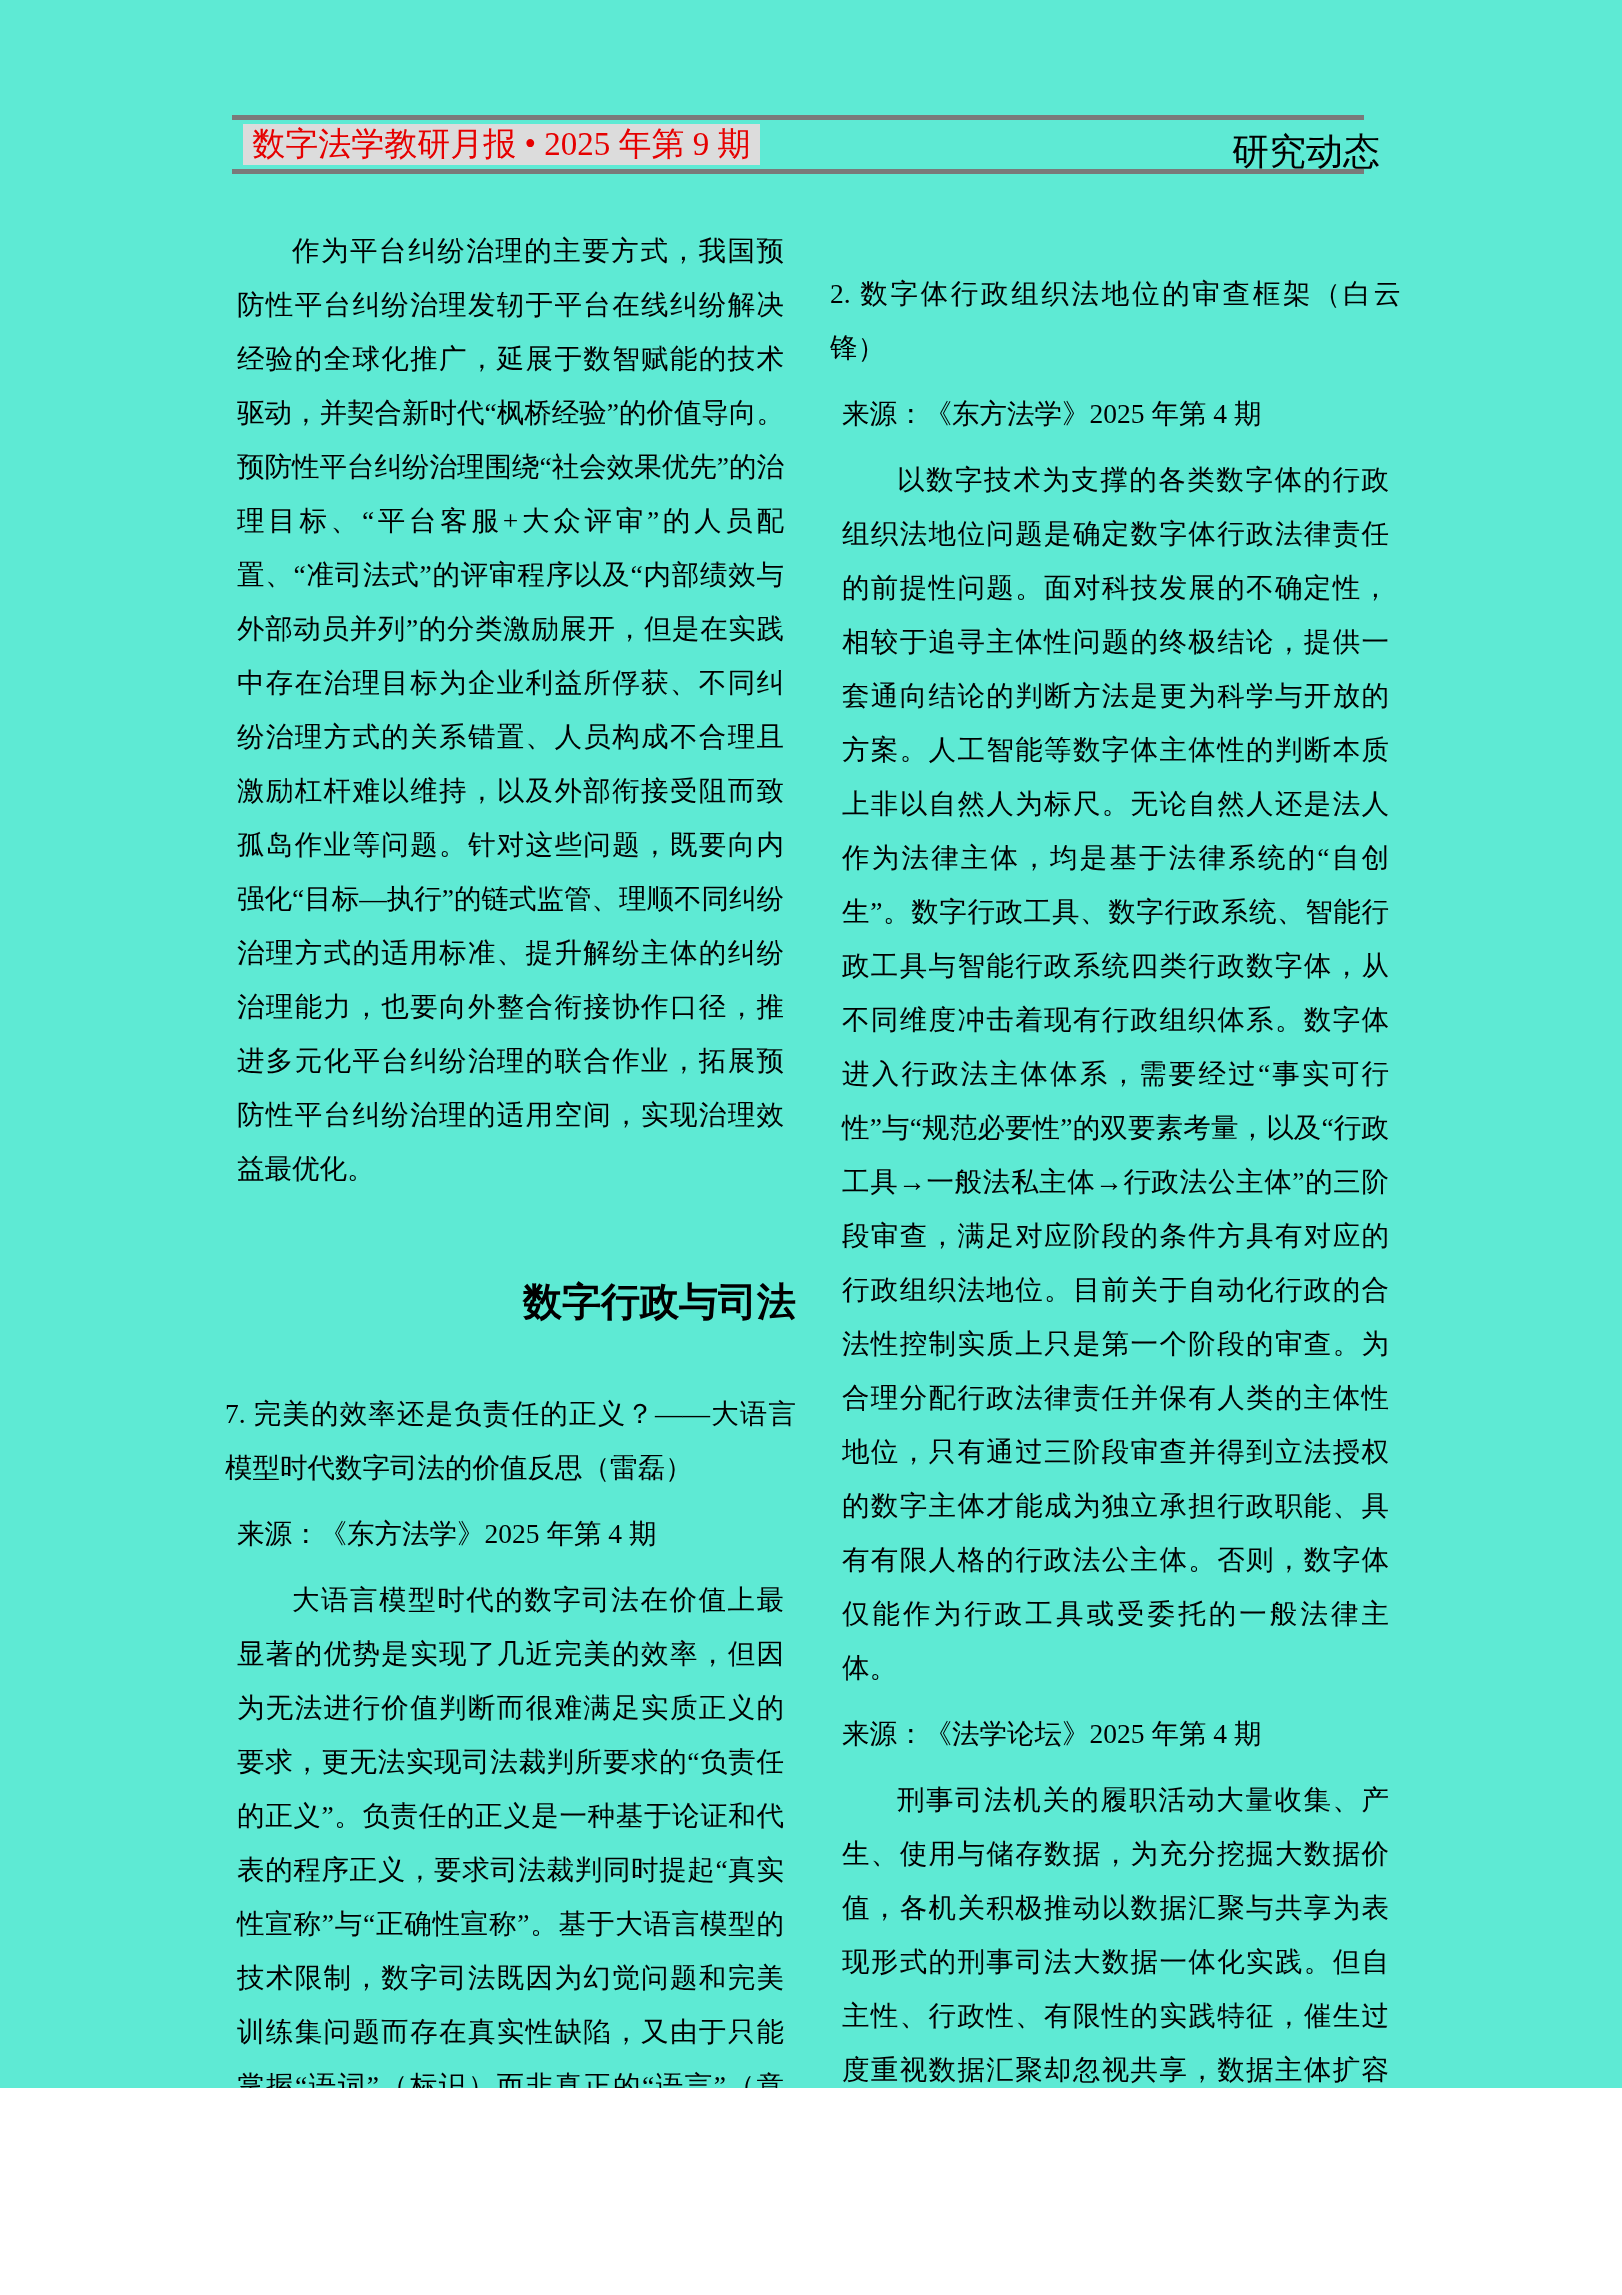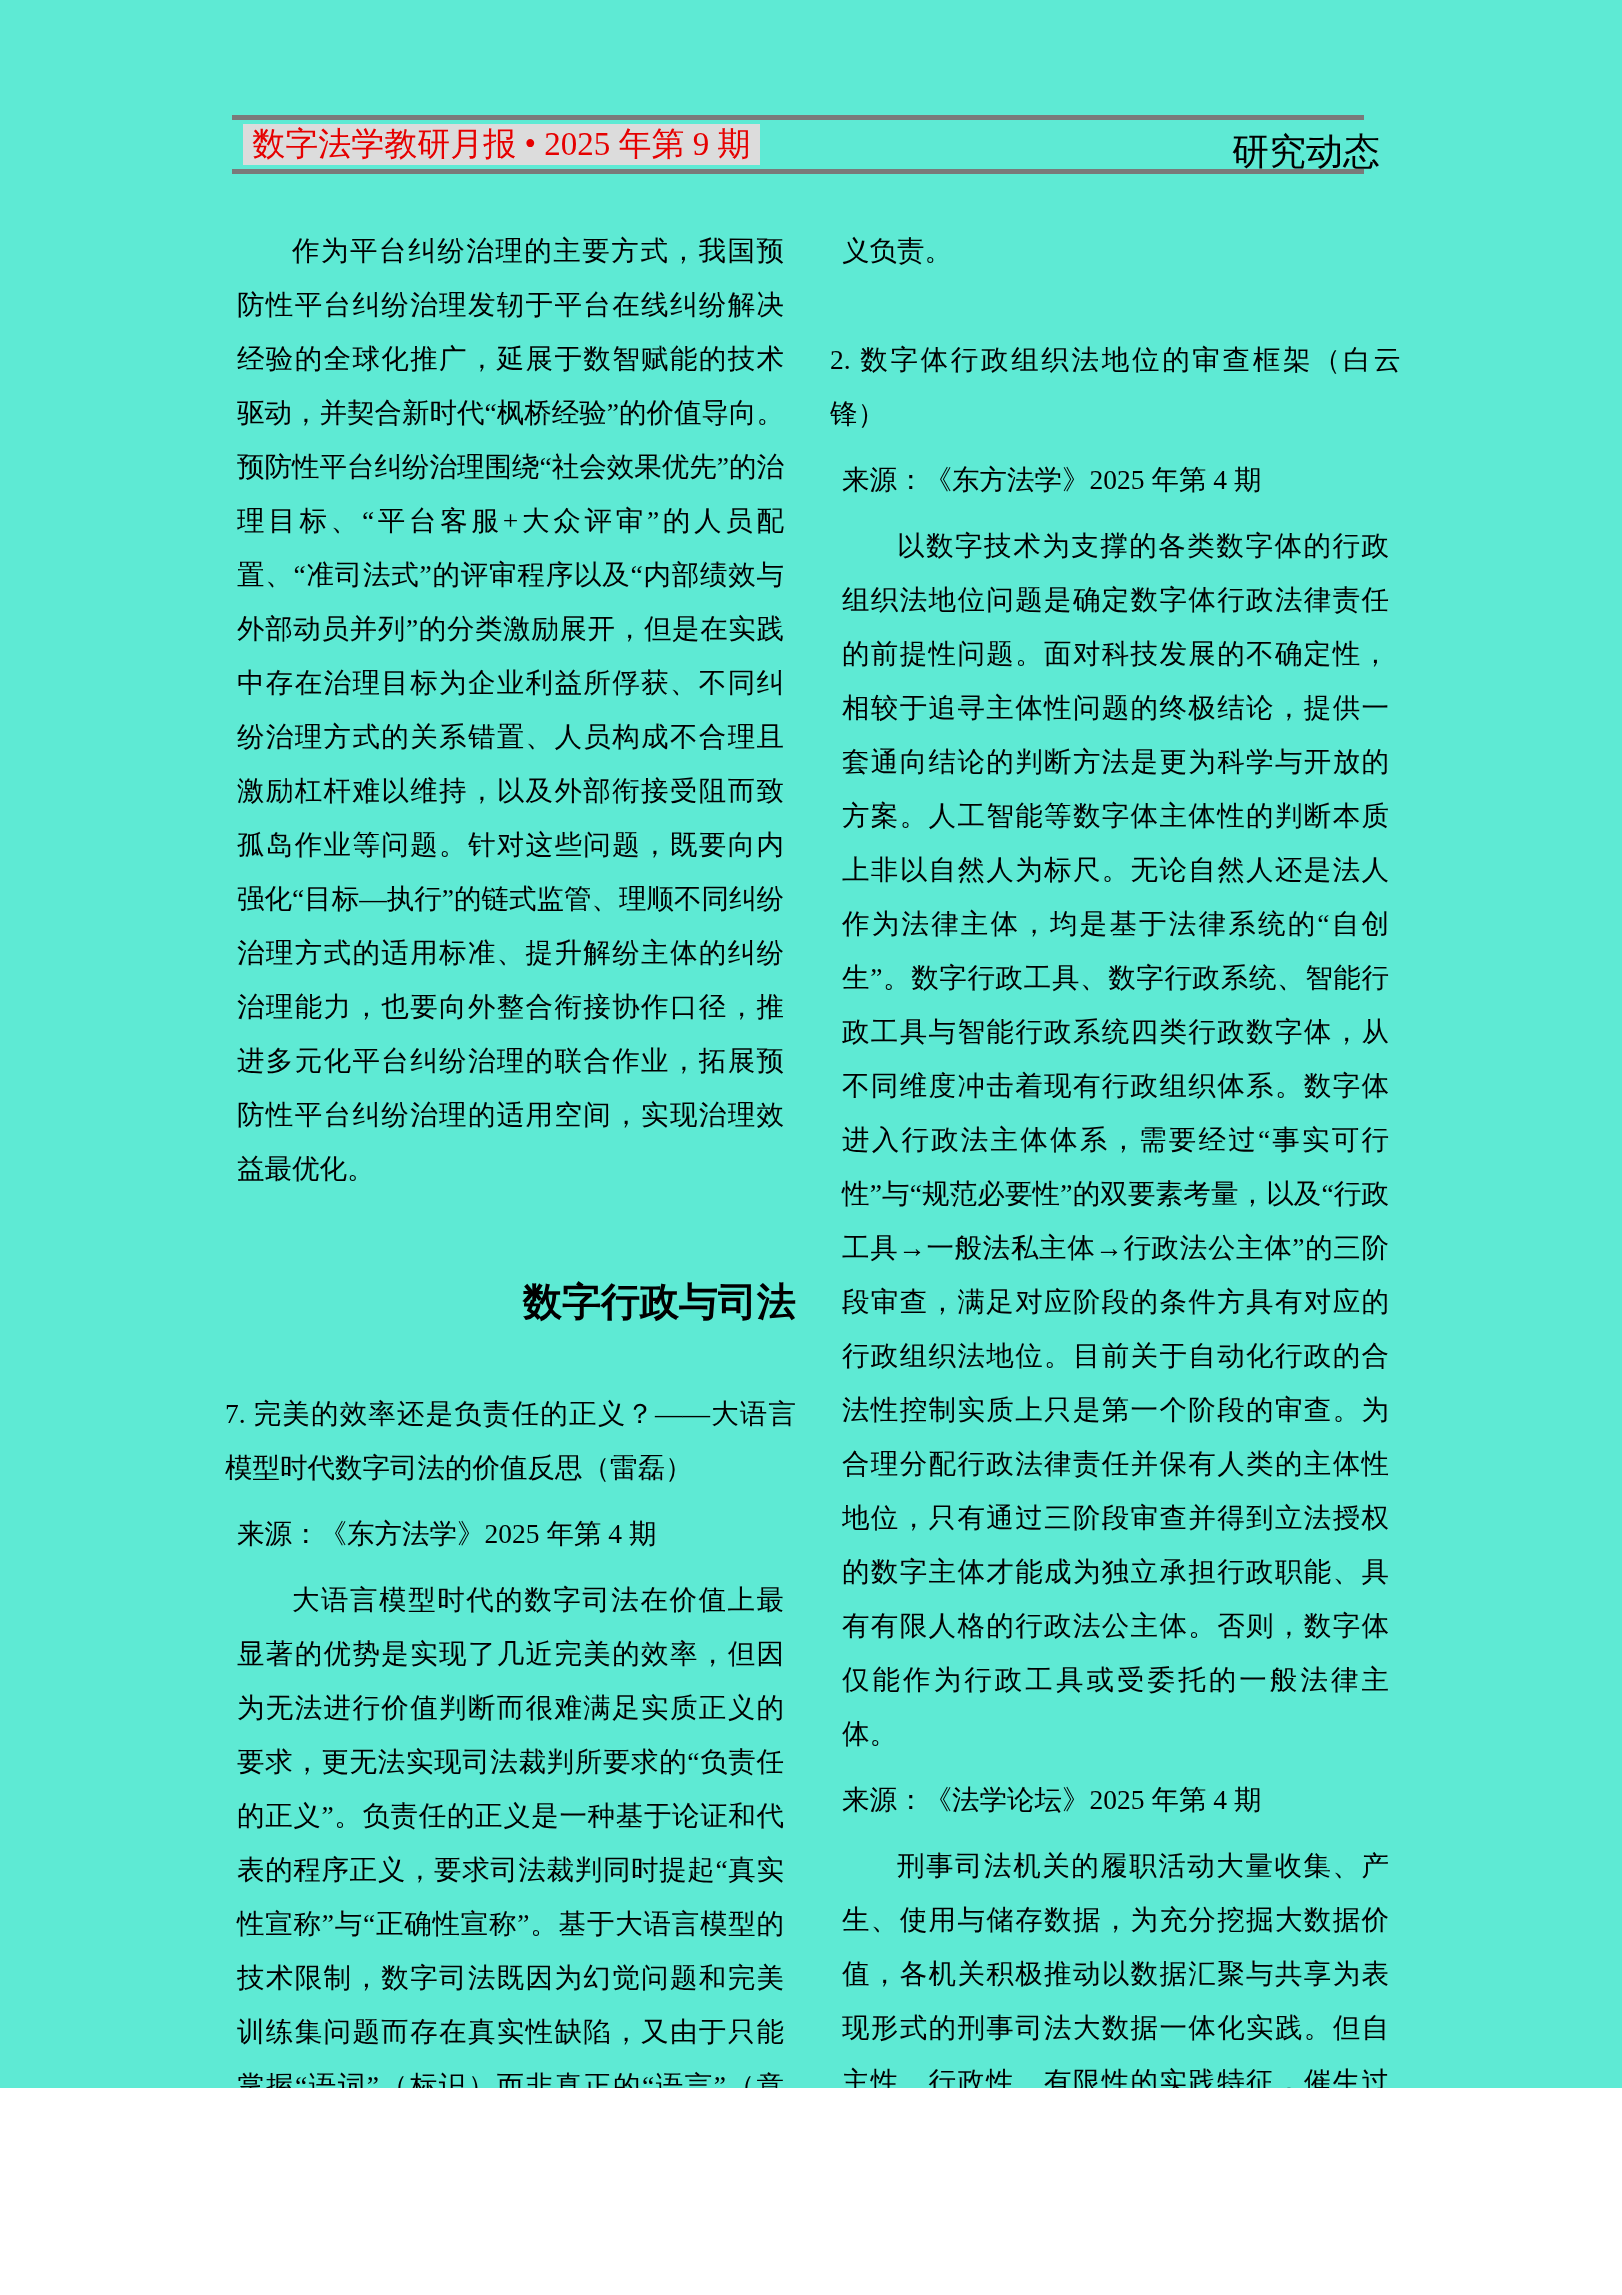--- a/index.html
+++ b/index.html
@@ -75,21 +75,20 @@
 
   <div class="col col-left">
     <p class="indent">作为平台纠纷治理的主要方式，我国预防性平台纠纷治理发轫于平台在线纠纷解决经验的全球化推广，延展于数智赋能的技术驱动，并契合新时代“枫桥经验”的价值导向。预防性平台纠纷治理围绕“社会效果优先”的治理目标、“平台客服+大众评审”的人员配置、“准司法式”的评审程序以及“内部绩效与外部动员并列”的分类激励展开，但是在实践中存在治理目标为企业利益所俘获、不同纠纷治理方式的关系错置、人员构成不合理且激励杠杆难以维持，以及外部衔接受阻而致孤岛作业等问题。针对这些问题，既要向内强化“目标—执行”的链式监管、理顺不同纠纷治理方式的适用标准、提升解纷主体的纠纷治理能力，也要向外整合衔接协作口径，推进多元化平台纠纷治理的联合作业，拓展预防性平台纠纷治理的适用空间，实现治理效益最优化。</p>
     <h1 class="section-heading">数字行政与司法</h1>
     <h2 class="item-title">7. 完美的效率还是负责任的正义？——大语言模型时代数字司法的价值反思（雷磊）</h2>
     <p class="source">来源：《东方法学》2025 年第 4 期</p>
     <p class="indent">大语言模型时代的数字司法在价值上最显著的优势是实现了几近完美的效率，但因为无法进行价值判断而很难满足实质正义的要求，更无法实现司法裁判所要求的“负责任的正义”。负责任的正义是一种基于论证和代表的程序正义，要求司法裁判同时提起“真实性宣称”与“正确性宣称”。基于大语言模型的技术限制，数字司法既因为幻觉问题和完美训练集问题而存在真实性缺陷，又由于只能掌握“语词”（标识）而非真正的“语言”（意义），以及存在用数字技术消解司法程序空间的倾向而遭遇正确性或可证成性缺失的问题。基于大语言模型的伦理限制，人工智能系统不应为司法裁判负责，人类法官也不应放弃自己的道德自主，将司法裁判的责任推给机器。在根本上，大语言模型只是裁判辅助技术，既不能、也不应为司法裁判的正</p>
   </div>
 
   <div class="col col-right">
-    <p>义负责。</p>
     <h2 class="item-title">2. 数字体行政组织法地位的审查框架（白云锋）</h2>
     <p class="source">来源：《东方法学》2025 年第 4 期</p>
     <p class="indent">以数字技术为支撑的各类数字体的行政组织法地位问题是确定数字体行政法律责任的前提性问题。面对科技发展的不确定性，相较于追寻主体性问题的终极结论，提供一套通向结论的判断方法是更为科学与开放的方案。人工智能等数字体主体性的判断本质上非以自然人为标尺。无论自然人还是法人作为法律主体，均是基于法律系统的“自创生”。数字行政工具、数字行政系统、智能行政工具与智能行政系统四类行政数字体，从不同维度冲击着现有行政组织体系。数字体进入行政法主体体系，需要经过“事实可行性”与“规范必要性”的双要素考量，以及“行政工具→一般法私主体→行政法公主体”的三阶段审查，满足对应阶段的条件方具有对应的行政组织法地位。目前关于自动化行政的合法性控制实质上只是第一个阶段的审查。为合理分配行政法律责任并保有人类的主体性地位，只有通过三阶段审查并得到立法授权的数字主体才能成为独立承担行政职能、具有有限人格的行政法公主体。否则，数字体仅能作为行政工具或受委托的一般法律主体。</p>
     <p class="source">来源：《法学论坛》2025 年第 4 期</p>
     <p class="indent">刑事司法机关的履职活动大量收集、产生、使用与储存数据，为充分挖掘大数据价值，各机关积极推动以数据汇聚与共享为表现形式的刑事司法大数据一体化实践。但自主性、行政性、有限性的实践特征，催生过度重视数据汇聚却忽视共享，数据主体扩容诱发数据安全与个人信息保护风险，因数据权限不明导致刑事司法机关职权混同竞合等关键问题。分析问题成因，直接成因是相关规则的系统性缺位，根本成因则是并未就刑事司法大数据一体化达成共识，故而应以法治方法推动机制建</p>
   </div>
 
   <div class="footer">39 / 58</div>
 
 </div>

